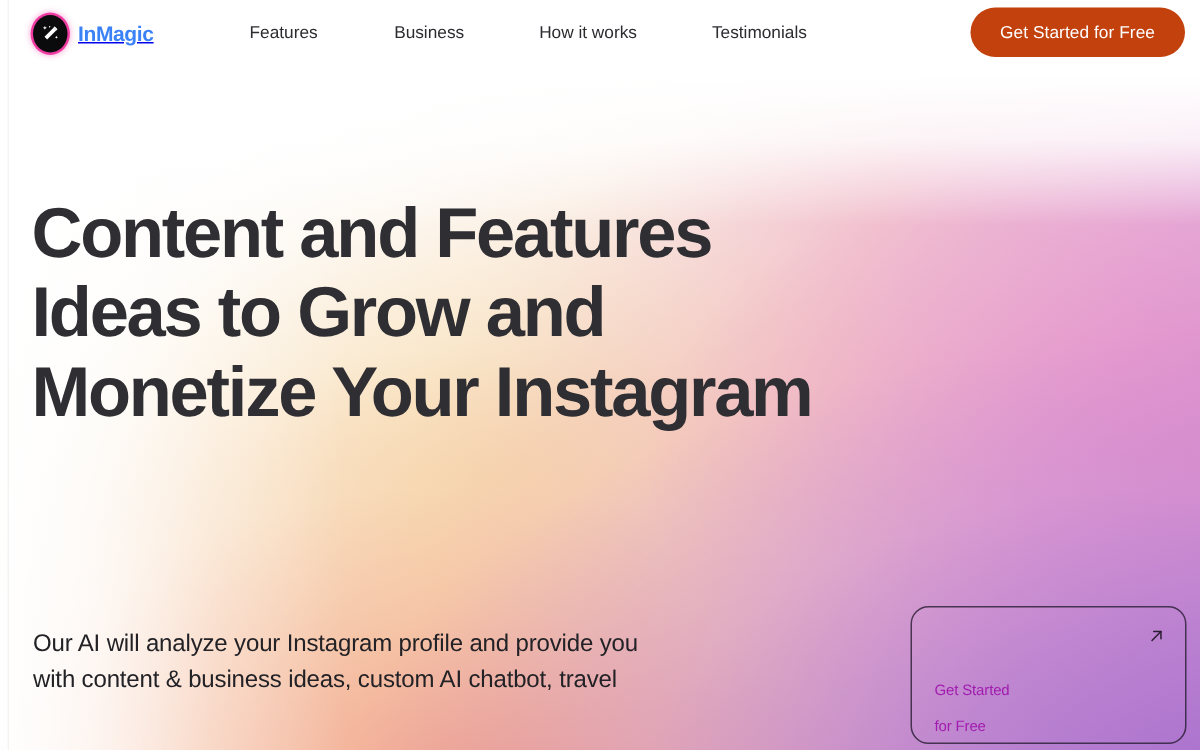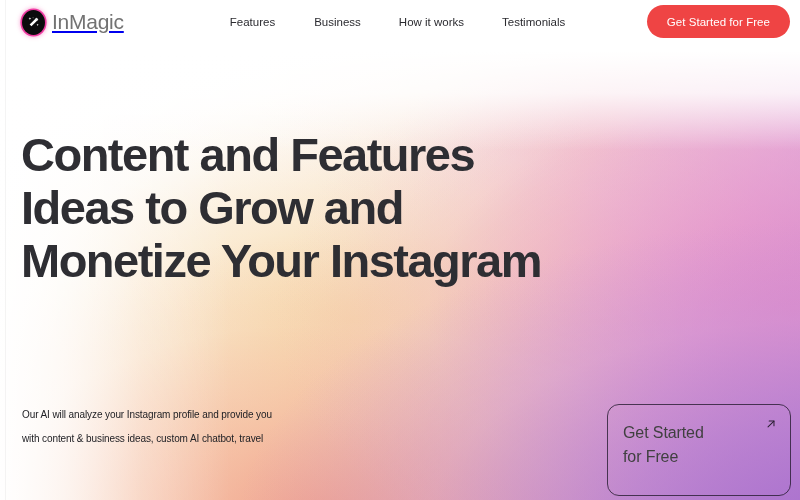--- a/index.html
+++ b/index.html
@@ -65,50 +65,50 @@
     position:relative;
     width:23px; height:25px;
     border-radius:50%;
     background:#0b0b0d;
     box-shadow:0 0 0 1.6px #ef3ba2, 0 0 5px 1px rgba(239,59,162,0.65);
     display:flex; align-items:center; justify-content:center;
     flex:0 0 auto;
   }
   .brand-mark svg { display:block; }
   .brand-name {
-    font-size:21px;
-    font-weight:400;
+    font-size:14px;
+    font-weight:700;
     letter-spacing:-0.25px;
-    color:#737373;
+    color:#3b82f6;
     white-space:nowrap;
   }
 
   .nav {
     display:flex; align-items:center;
-    gap:0px;
-    margin-left:106px;
+    gap:12px;
+    margin-left:64px;
   }
   .nav a {
     font-size:11.5px;
     color:#2b2b30;
     text-decoration:none;
     white-space:nowrap;
     padding:4px 0;
   }
   .nav a:nth-child(1){ margin-right:39px; }
   .nav a:nth-child(2){ margin-right:38px; }
   .nav a:nth-child(3){ margin-right:38px; }
 
   .header-cta {
     position:absolute; right:10px; top:5px;
     height:33px;
     padding:0 20px;
     border:none; outline:none;
     border-radius:18px;
-    background:#ef4444;
+    background:#c2410c;
     color:#ffffff;
     font-family:"Liberation Sans", sans-serif;
     font-size:11.5px;
     font-weight:500;
     letter-spacing:0.05px;
     white-space:nowrap;
     cursor:pointer;
     display:flex; align-items:center; justify-content:center;
   }
 
@@ -120,23 +120,23 @@
     font-size:47px;
     line-height:53px;
     font-weight:600;
     letter-spacing:-1.5px;
     color:#2e2e33;
   }
   .hero-title .line { display:block; white-space:nowrap; }
 
   .hero-sub {
     position:absolute;
-    left:22px; top:403px;
+    left:22px; top:418px;
     z-index:4;
-    font-size:10px;
+    font-size:16px;
     line-height:24px;
     font-weight:400;
     letter-spacing:-0.1px;
     color:#222226;
   }
   .hero-sub .line { display:block; white-space:nowrap; }
 
   
   .cta-card {
     position:absolute;
@@ -150,24 +150,24 @@
   }
   .cta-card-arrow {
     position:absolute;
     right:12px; top:12px;
     width:14px; height:14px;
     color:#2a1f33;
   }
   .cta-card-arrow svg { display:block; }
   .cta-card-text {
     position:absolute;
-    left:15px; top:16px;
-    font-size:16px;
+    left:15px; top:44px;
+    font-size:10px;
     line-height:24px;
-    color:#404040;
+    color:#a21caf;
     letter-spacing:-0.1px;
   }
   .cta-card-text .line { display:block; white-space:nowrap; }
 </style>
 </head>
 <body>
 
 <div class="page">
 
   <div class="bg"></div>

